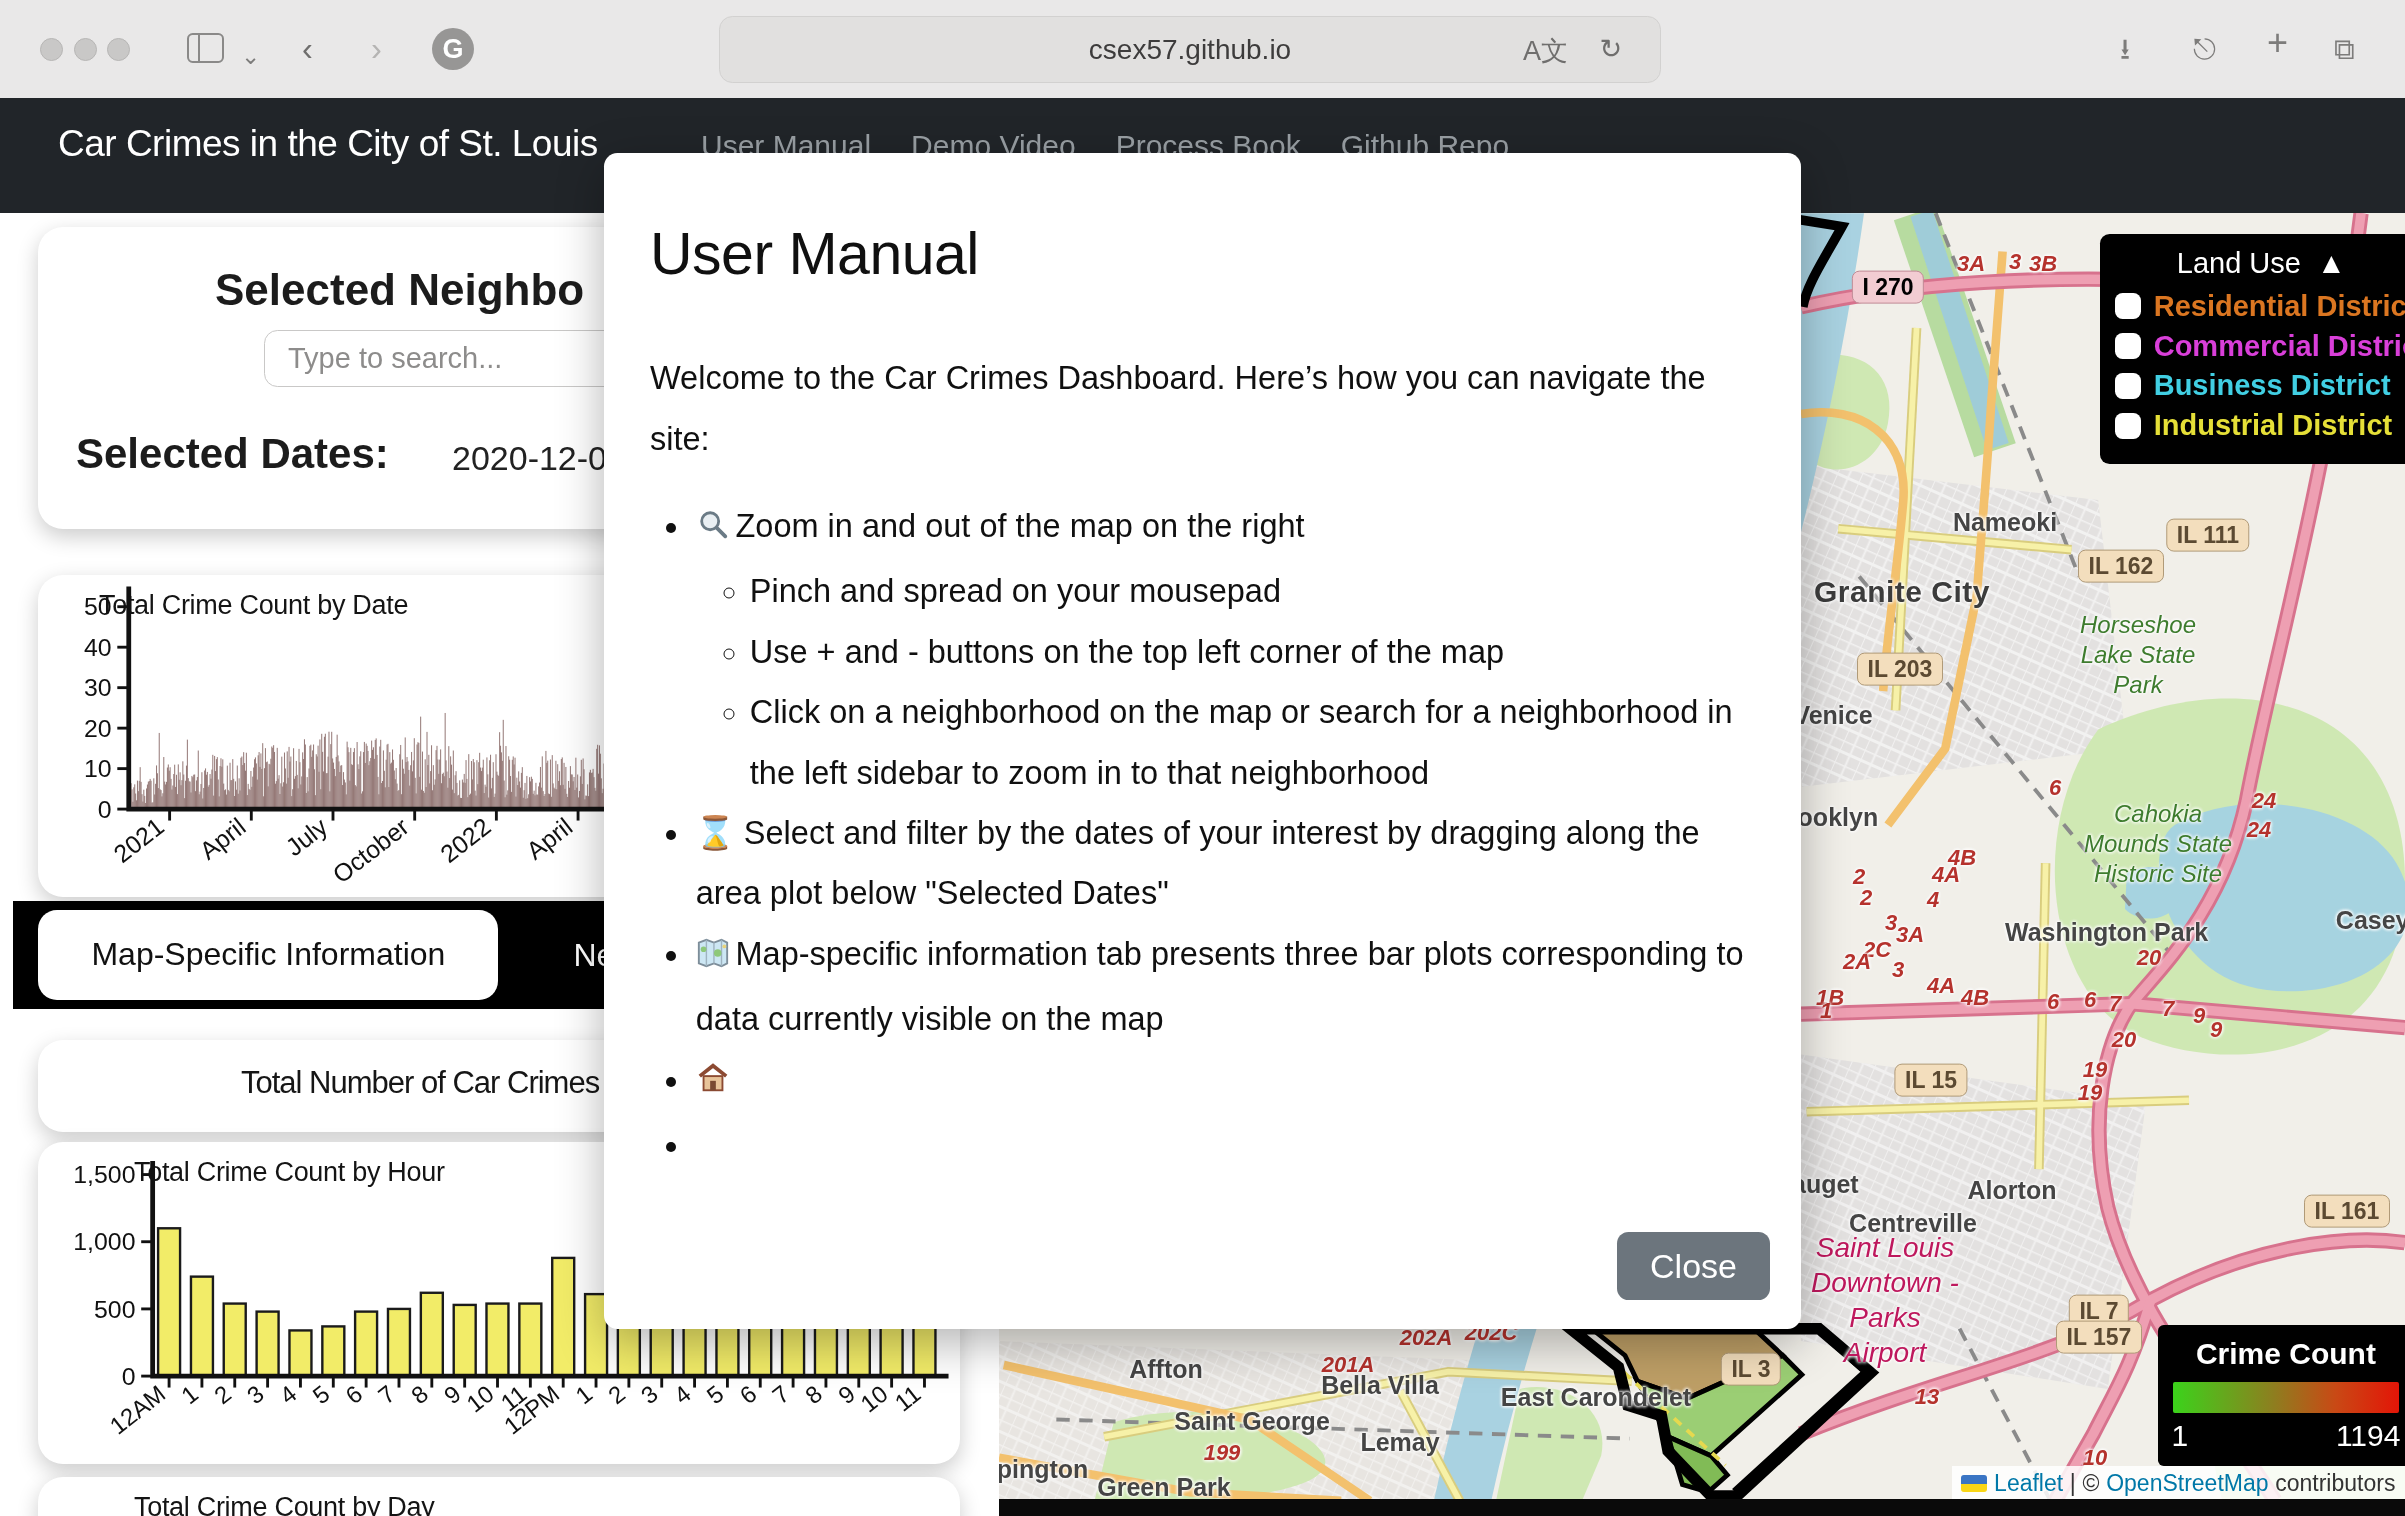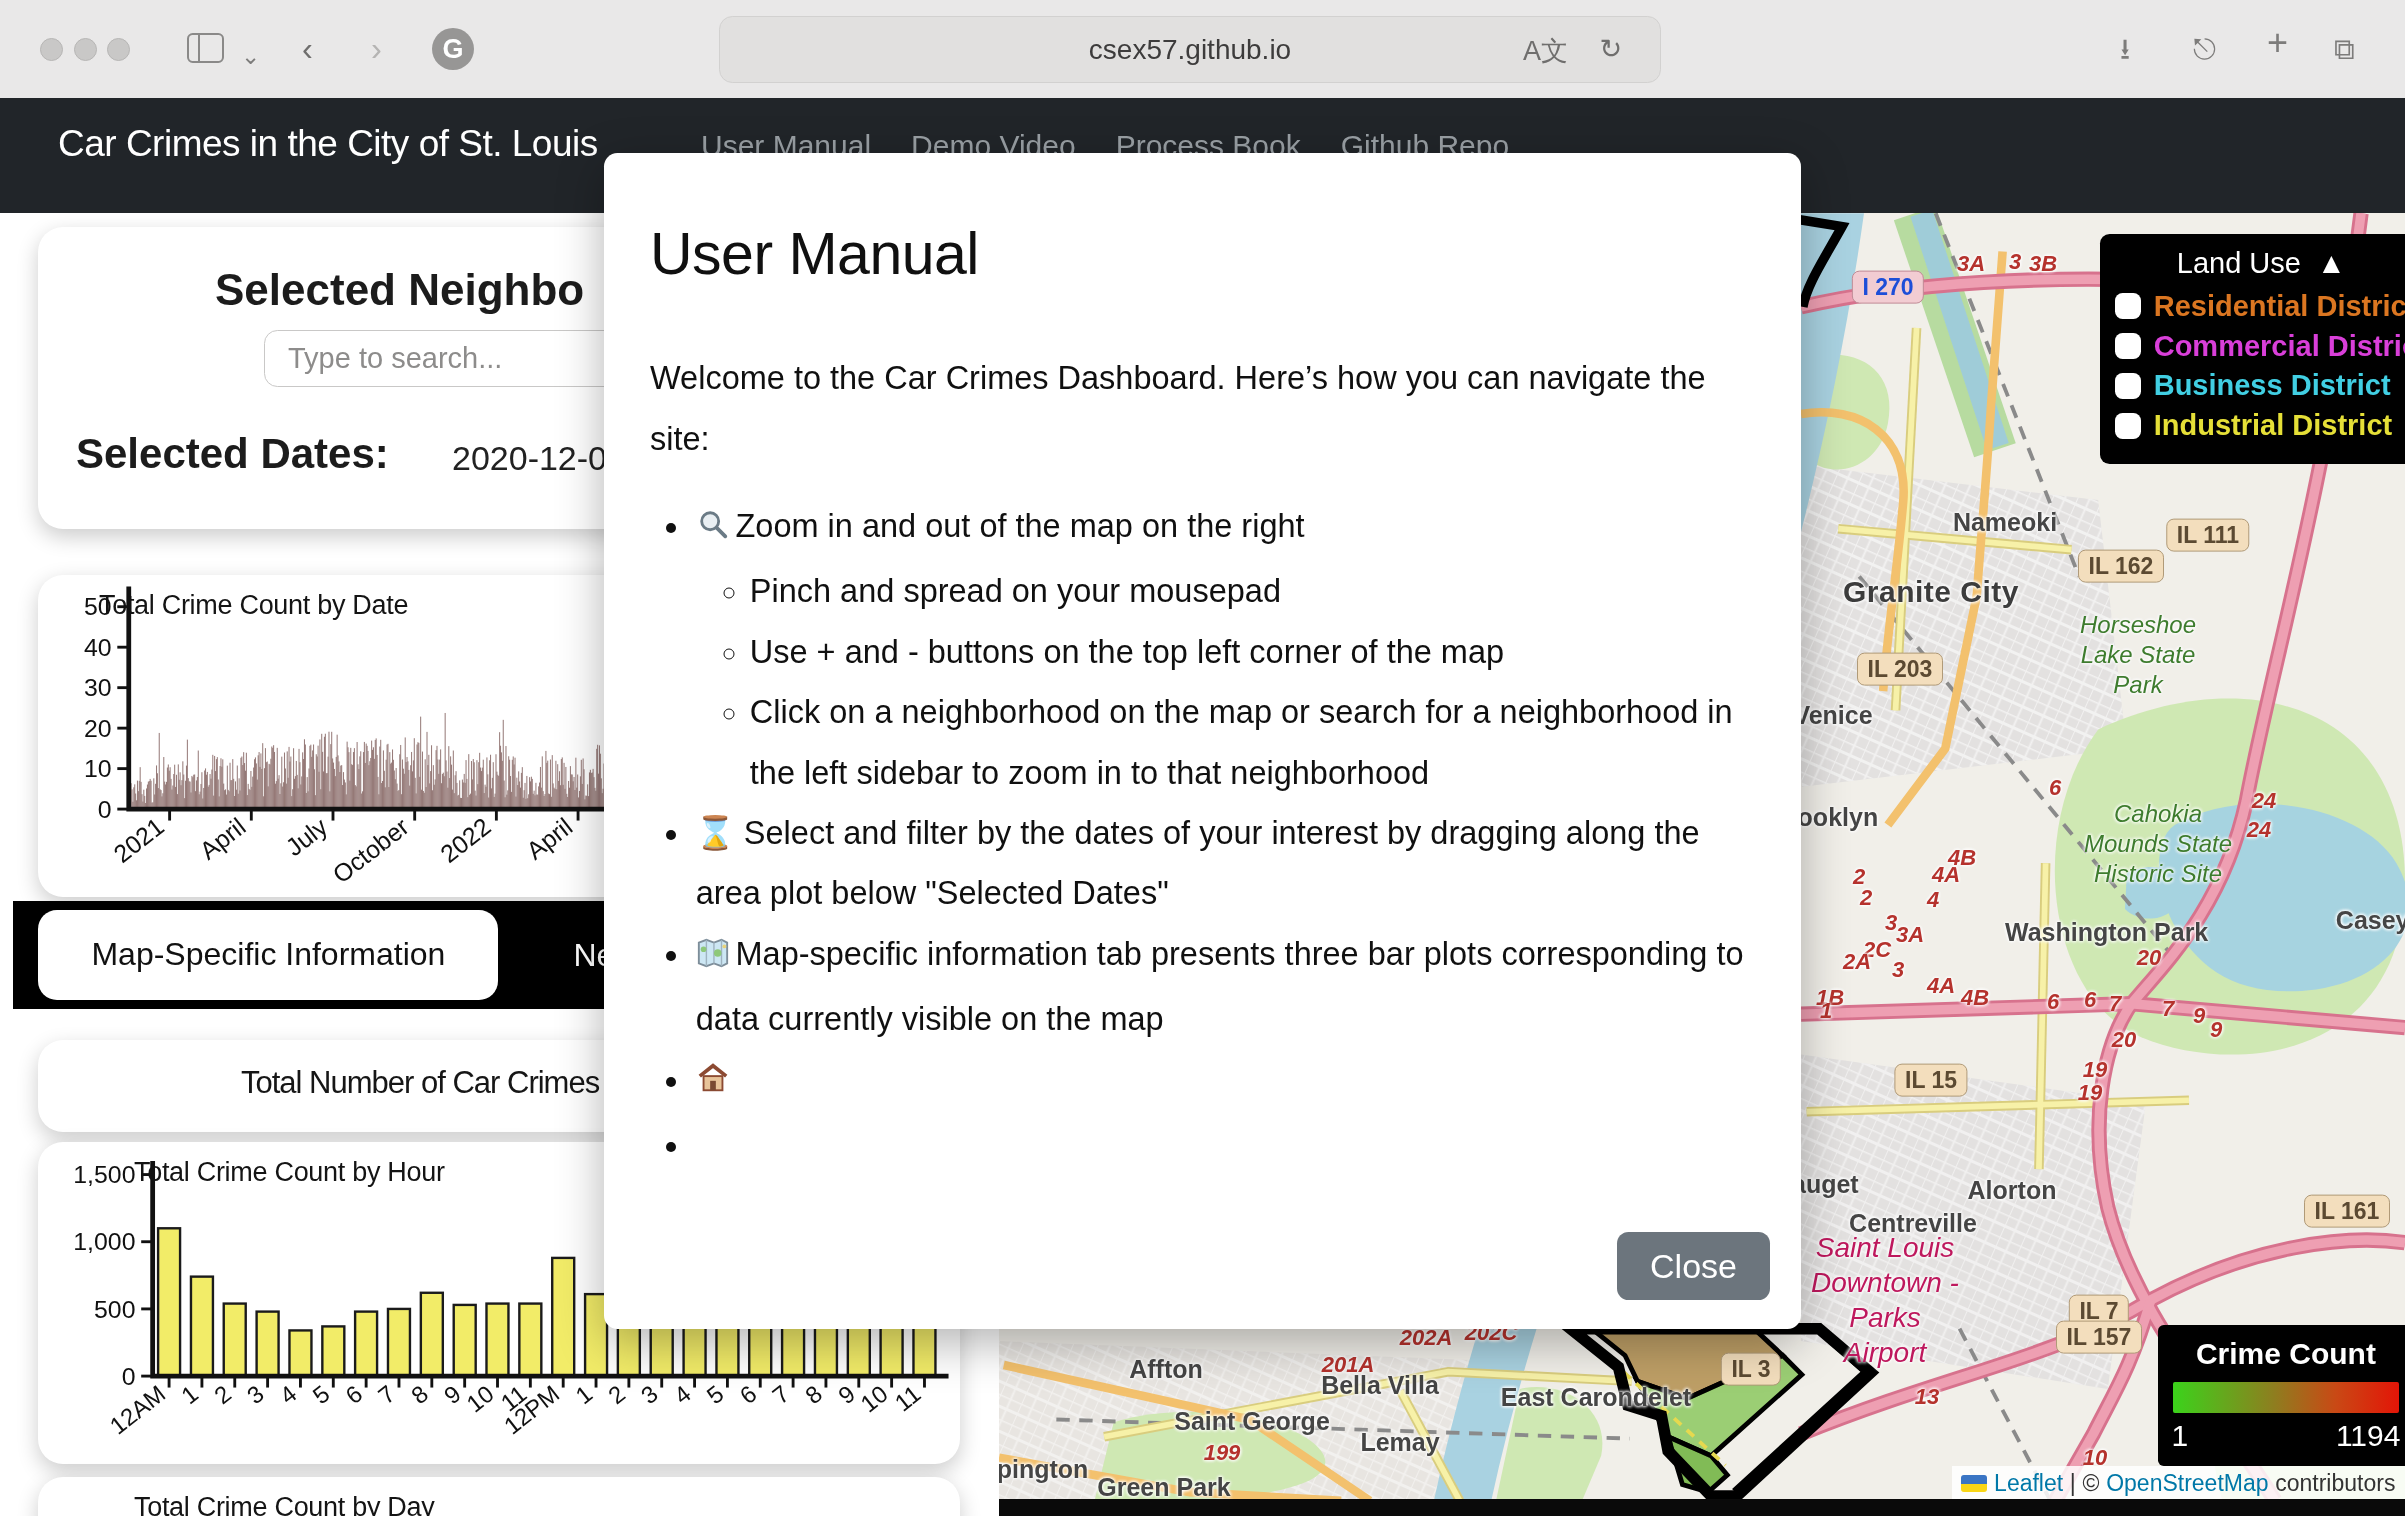--- a/index.html
+++ b/index.html
@@ -31,28 +31,28 @@
   .tab-active{position:absolute;left:25px;top:8.6px;width:460px;height:90px;background:#fff;border-radius:19px;
     font-size:32px;color:#111;display:flex;align-items:center;justify-content:center;cursor:pointer;}
   .tab-inactive{position:absolute;left:560px;top:0;height:108px;display:flex;align-items:center;color:#fff;
     font-size:32px;cursor:pointer;}
   .chart-title{position:absolute;font-size:27px;color:#141414;letter-spacing:-0.3px;white-space:nowrap;}
   
   .map-wrap{position:absolute;left:999px;top:213px;width:1406px;height:1288px;overflow:hidden;background:#f1efe9;}
   .map-black-strip{position:absolute;left:999px;top:1499px;width:1406px;height:17px;background:#0a0a0a;}
   .mlabel{position:absolute;transform:translate(-50%,-50%);text-align:center;white-space:nowrap;
     text-shadow:0 0 3.8px #fff,0 0 3.8px #fff,0 0 3.8px #fff;pointer-events:none;}
-  .l-town{font-size:30px;font-weight:600;color:#3c3c3c;letter-spacing:0.5px;margin-left:29px;}
+  .l-town{font-size:30px;font-weight:600;color:#3c3c3c;letter-spacing:0.5px;}
   .l-town-sm{font-size:25px;font-weight:600;color:#454545;}
   .l-park{font-size:24px;font-style:italic;color:#3e7c2e;white-space:normal;line-height:1.25;}
   .l-air{font-size:28px;font-style:italic;color:#be185d;white-space:normal;line-height:1.25;}
   .l-ref{font-size:22px;font-weight:bold;font-style:italic;color:#b5322d;}
   .shield{position:absolute;transform:translate(-50%,-50%);font-size:23px;font-weight:bold;color:#5c4a32;
     background:#f3debd;border:1.9px solid #b09a78;border-radius:7.6px;padding:1.9px 9.6px;white-space:nowrap;}
-  .shield.pink{background:#f2ccd2;border-color:#c08a95;color:#1d4ed8;}
+  .shield.pink{background:#f2ccd2;border-color:#c08a95;color:#000000;}
   
   .landuse{position:absolute;left:1101px;top:21px;width:292px;background:#000;border-radius:9.6px;padding:13.4px 15.3px 15.3px;}
   .landuse-title{color:#fff;font-size:29px;text-align:center;margin-bottom:9.6px;}
   .lu-row{display:flex;align-items:center;margin:6.7px 0;}
   .lu-check{width:26px;height:26px;background:#fff;border-radius:7.6px;margin-right:12.4px;cursor:pointer;flex:0 0 auto;}
   .lu-label{font-size:29px;font-weight:600;white-space:nowrap;}
   .crimelegend{position:absolute;left:1159px;top:1112px;width:229px;background:#000;border-radius:5.7px;padding:11.5px 13.4px 13.4px;}
   .cl-title{color:#fff;font-size:30px;font-weight:bold;text-align:center;}
   .cl-bar{height:31px;margin:11.5px 1.9px 5.7px;border-radius:1.9px;}
   .cl-minmax{display:flex;justify-content:space-between;color:#fff;font-size:30px;}

